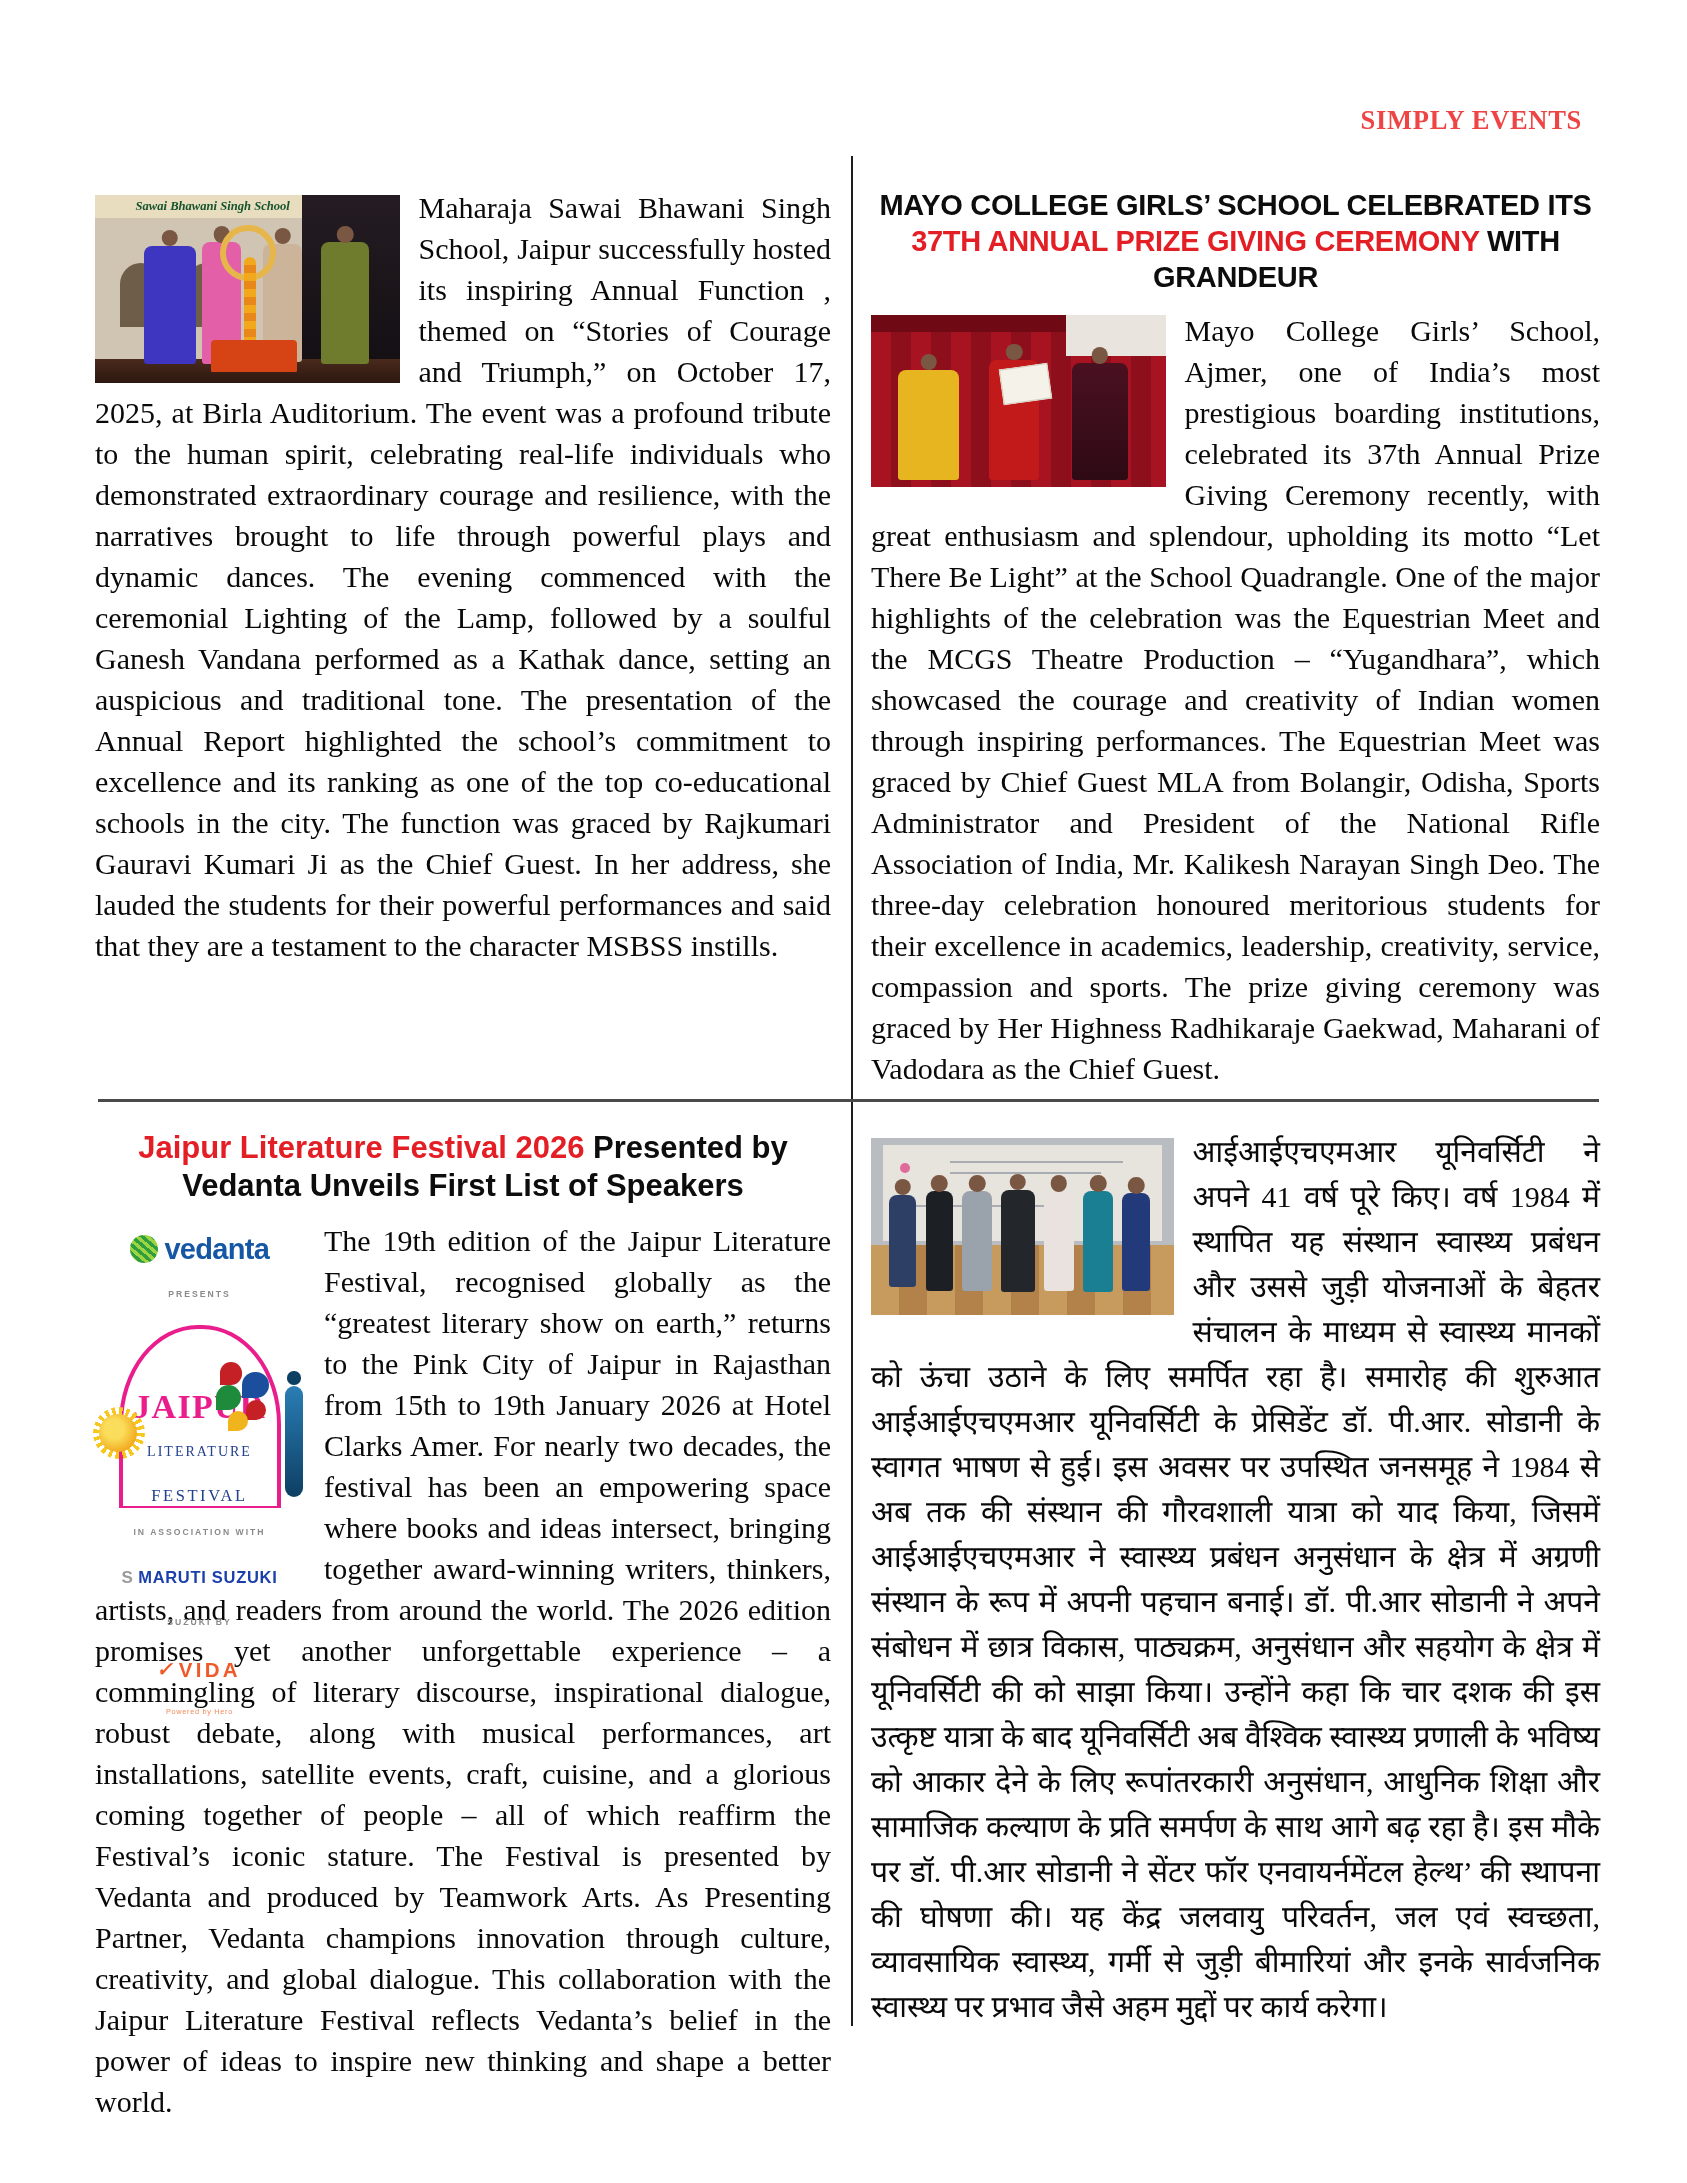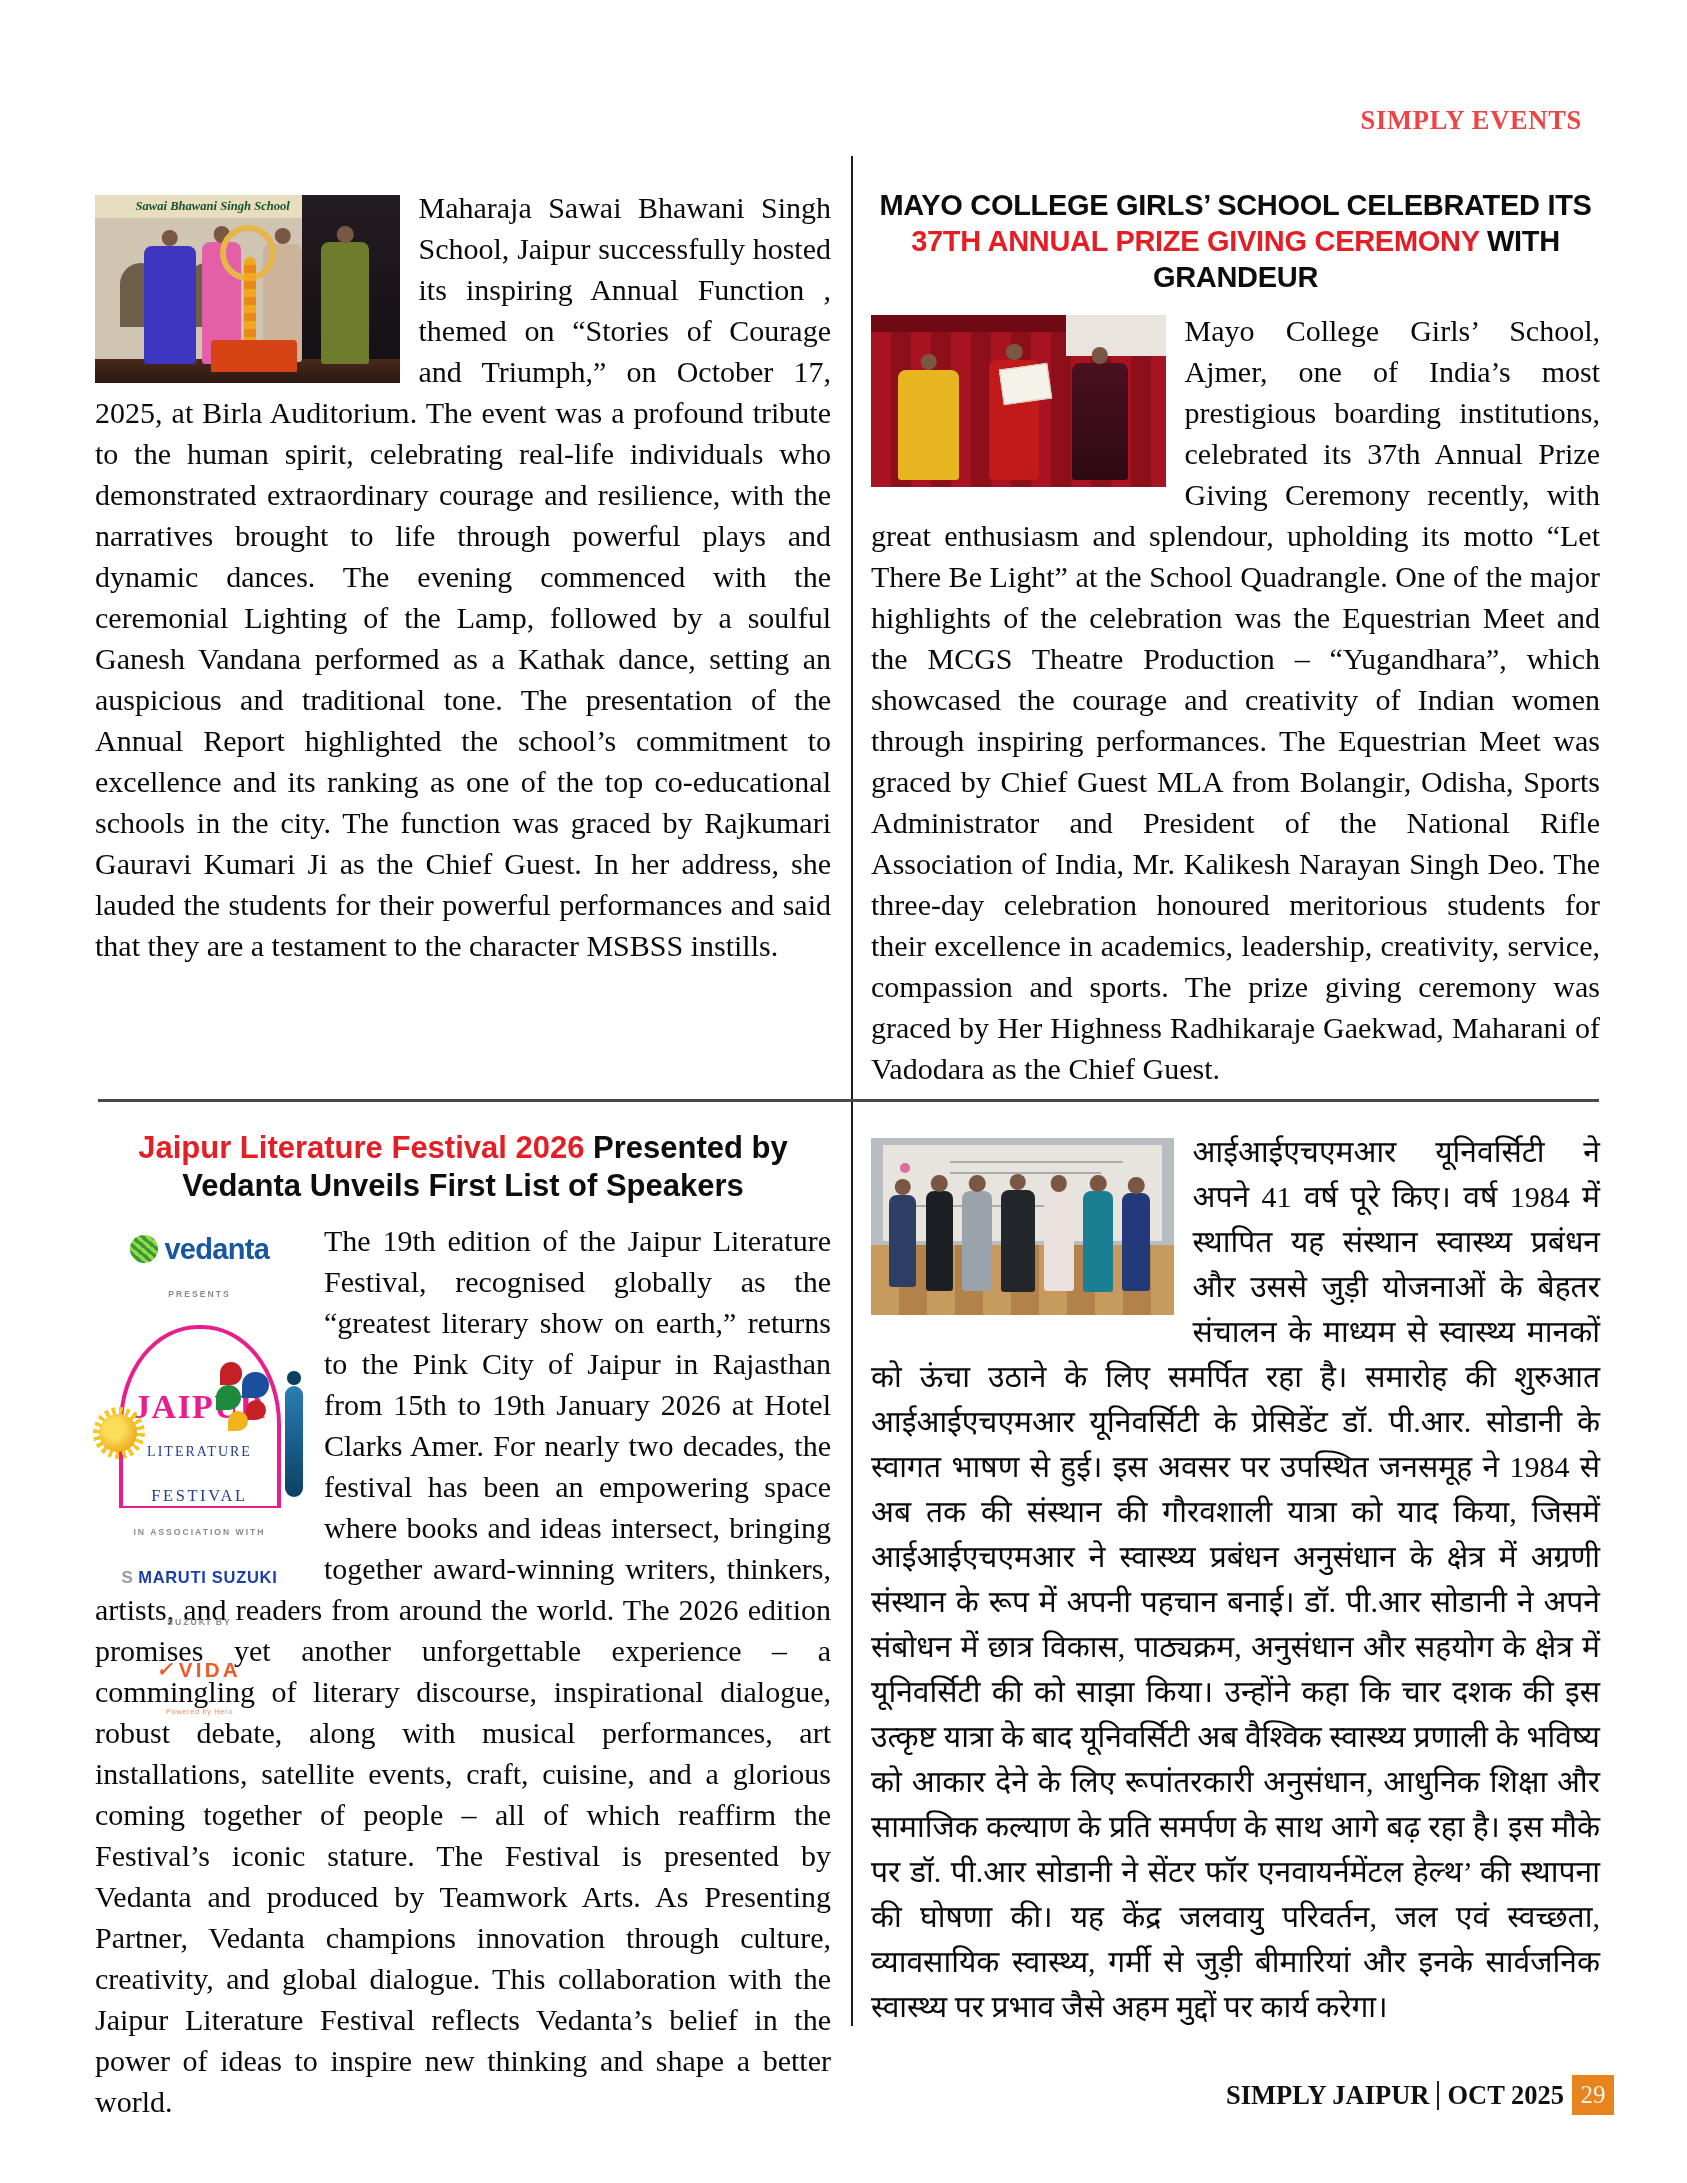--- a/index.html
+++ b/index.html
@@ -203,23 +203,15 @@
         <div class="fig" style="left:43%;top:29%;width:11%;height:58%;background:#23262b;"></div>
         <div class="fig" style="left:57%;top:30%;width:10%;height:56%;background:#e9e2de;"></div>
         <div class="fig" style="left:70%;top:30%;width:10%;height:57%;background:#1b7f93;"></div>
         <div class="fig" style="left:83%;top:31%;width:9%;height:55%;background:#233a7a;"></div>
       </div>
       <span>आईआईएचएमआर यूनिवर्सिटी ने अपने 41 वर्ष पूरे किए। वर्ष 1984 में स्थापित यह संस्थान स्वास्थ्य प्रबंधन और उससे जुड़ी योजनाओं के बेहतर संचालन के माध्यम से स्वास्थ्य मानकों को ऊंचा उठाने के लिए समर्पित रहा है। समारोह की शुरुआत आईआईएचएमआर यूनिवर्सिटी के प्रेसिडेंट डॉ. पी.आर. सोडानी के स्वागत भाषण से हुई। इस अवसर पर उपस्थित जनसमूह ने 1984 से अब तक की संस्थान की गौरवशाली यात्रा को याद किया, जिसमें आईआईएचएमआर ने स्वास्थ्य प्रबंधन अनुसंधान के क्षेत्र में अग्रणी संस्थान के रूप में अपनी पहचान बनाई। डॉ. पी.आर सोडानी ने अपने संबोधन में छात्र विकास, पाठ्यक्रम, अनुसंधान और सहयोग के क्षेत्र में यूनिवर्सिटी की को साझा किया। उन्होंने कहा कि चार दशक की इस उत्कृष्ट यात्रा के बाद यूनिवर्सिटी अब वैश्विक स्वास्थ्य प्रणाली के भविष्य को आकार देने के लिए रूपांतरकारी अनुसंधान, आधुनिक शिक्षा और सामाजिक कल्याण के प्रति समर्पण के साथ आगे बढ़ रहा है। इस मौके पर डॉ. पी.आर सोडानी ने सेंटर फॉर एनवायर्नमेंटल हेल्थ’ की स्थापना की घोषणा की। यह केंद्र जलवायु परिवर्तन, जल एवं स्वच्छता, व्यावसायिक स्वास्थ्य, गर्मी से जुड़ी बीमारियां और इनके सार्वजनिक स्वास्थ्य पर प्रभाव जैसे अहम मुद्दों पर कार्य करेगा।</span>
       <div class="clear"></div>
     </div>
   </div>
 
-  <div class="footer">
-    <span class="mag">SIMPLY JAIPUR</span>
-    <span class="divider"></span>
-    <span class="issue">OCT 2025</span>
-    <span class="pagebox">
-        <span>29</span>
-      </span>
-  </div>
 
 </div>
 
 
 </body></html>

